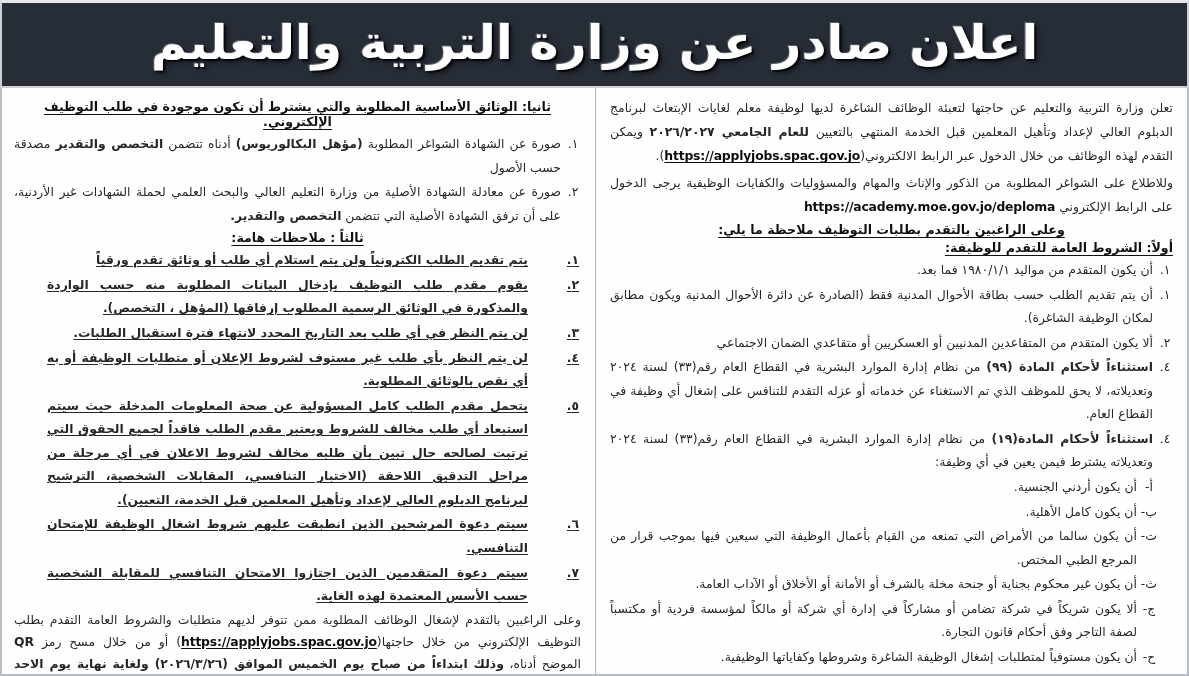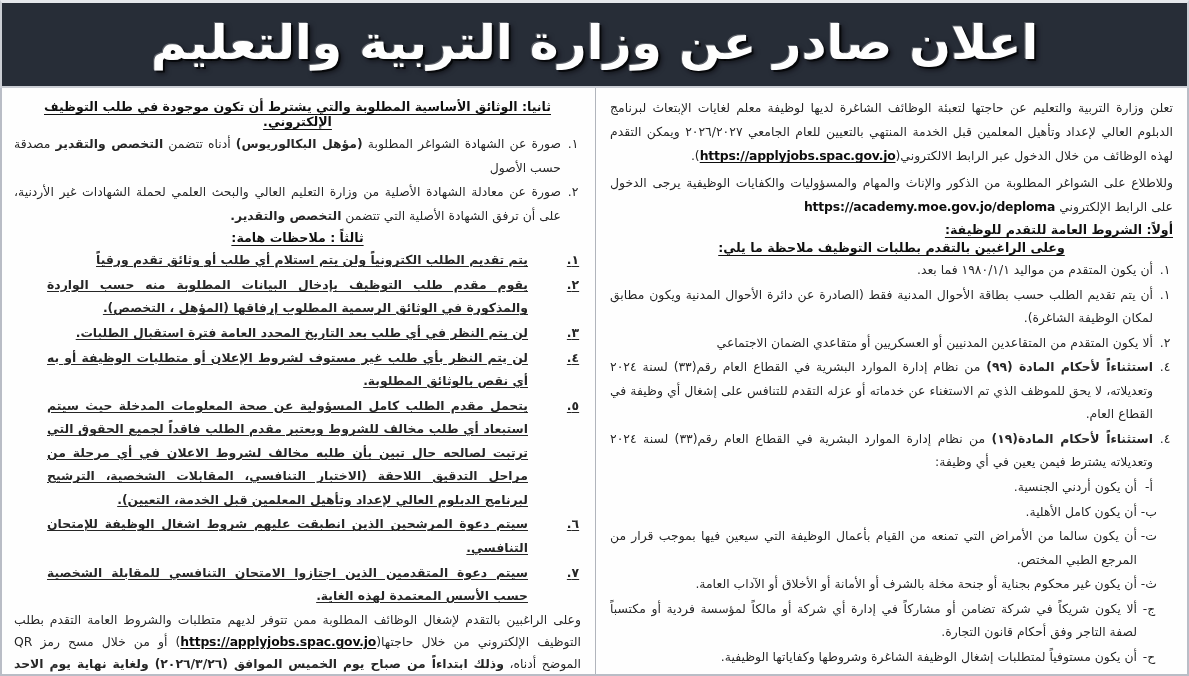--- a/index.html
+++ b/index.html
@@ -96,21 +96,21 @@
   .heading {
     font-size: 12.6px;
     font-weight: bold;
     text-decoration: underline;
     text-underline-offset: 3px;
     margin: 3px 0 3px 0;
     color: #141414;
   }
   .heading.center { text-align: center; }
   .heading.right { text-align: right; }
-  .b { font-weight: normal; }
+  .b { font-weight: bold; }
   .ub { font-weight: bold; text-underline-offset: 2px; }
 
   .link {
     font-weight: bold;
     text-decoration: underline;
     text-underline-offset: 2px;
     direction: ltr;
     unicode-bidi: embed;
     display: inline-block;
     color: #111;
@@ -176,23 +176,23 @@
         <span>تعلن وزارة التربية والتعليم عن حاجتها لتعبئة الوظائف الشاغرة لديها لوظيفة معلم لغايات الإبتعاث لبرنامج الدبلوم العالي لإعداد وتأهيل المعلمين قبل الخدمة المنتهي بالتعيين</span>
         <span class="b">للعام الجامعي ٢٠٢٦/٢٠٢٧</span>
         <span>ويمكن التقدم لهذه الوظائف من خلال الدخول عبر الرابط الالكتروني(</span><span class="link">https://applyjobs.spac.gov.jo</span><span>).</span>
       </p>
 
       <p class="para">
         <span>وللاطلاع على الشواغر المطلوبة من الذكور والإناث والمهام والمسؤوليات والكفايات الوظيفية يرجى الدخول على الرابط الإلكتروني</span>
         <span class="link-plain">https://academy.moe.gov.jo/deploma</span>
       </p>
 
+      <div class="heading center">وعلى الراغبين بالتقدم بطلبات التوظيف ملاحظة ما يلي:</div>
+
       <div class="heading right">أولاً: الشروط العامة للتقدم للوظيفة:</div>
-
-      <div class="heading center">وعلى الراغبين بالتقدم بطلبات التوظيف ملاحظة ما يلي:</div>
 
       <div class="item">
         <span class="item-marker">١.</span>
         <span class="item-body">أن يكون المتقدم من مواليد  ١٩٨٠/١/١ فما بعد.</span>
       </div>
 
       <div class="item">
         <span class="item-marker">١.</span>
         <span class="item-body">أن يتم تقديم الطلب حسب بطاقة الأحوال المدنية فقط (الصادرة عن دائرة الأحوال المدنية ويكون مطابق لمكان الوظيفة الشاغرة).</span>
       </div>
@@ -273,21 +273,21 @@
       <div class="item underlined">
         <span class="item-marker">١.</span>
         <span class="item-body">يتم تقديم الطلب الكترونياً ولن يتم استلام أي طلب أو وثائق تقدم ورقياً</span>
       </div>
       <div class="item underlined">
         <span class="item-marker">٢.</span>
         <span class="item-body">يقوم مقدم طلب التوظيف بإدخال البيانات المطلوبة منه حسب الواردة والمذكورة في الوثائق الرسمية المطلوب إرفاقها (المؤهل ، التخصص).</span>
       </div>
       <div class="item underlined">
         <span class="item-marker">٣.</span>
-        <span class="item-body">لن يتم النظر في أي طلب بعد التاريخ المحدد العامة فترة استقبال الطلبات.</span>
+        <span class="item-body">لن يتم النظر في أي طلب بعد التاريخ المحدد لانتهاء فترة استقبال الطلبات.</span>
       </div>
       <div class="item underlined">
         <span class="item-marker">٤.</span>
         <span class="item-body">لن يتم النظر بأي طلب غير مستوف لشروط الإعلان أو متطلبات الوظيفة أو به أي نقص بالوثائق المطلوبة.</span>
       </div>
       <div class="item underlined">
         <span class="item-marker">٥.</span>
         <span class="item-body">يتحمل مقدم الطلب كامل المسؤولية عن صحة المعلومات المدخلة حيث سيتم استبعاد أي طلب مخالف للشروط ويعتبر  مقدم الطلب فاقداً لجميع الحقوق التي ترتبت لصالحه حال تبين بأن طلبه مخالف لشروط الاعلان في أي مرحلة من مراحل التدقيق اللاحقة (الاختبار التنافسي، المقابلات الشخصية، الترشيح لبرنامج الدبلوم العالي لإعداد وتأهيل المعلمين قبل الخدمة، التعيين).</span>
       </div>
       <div class="item underlined">

